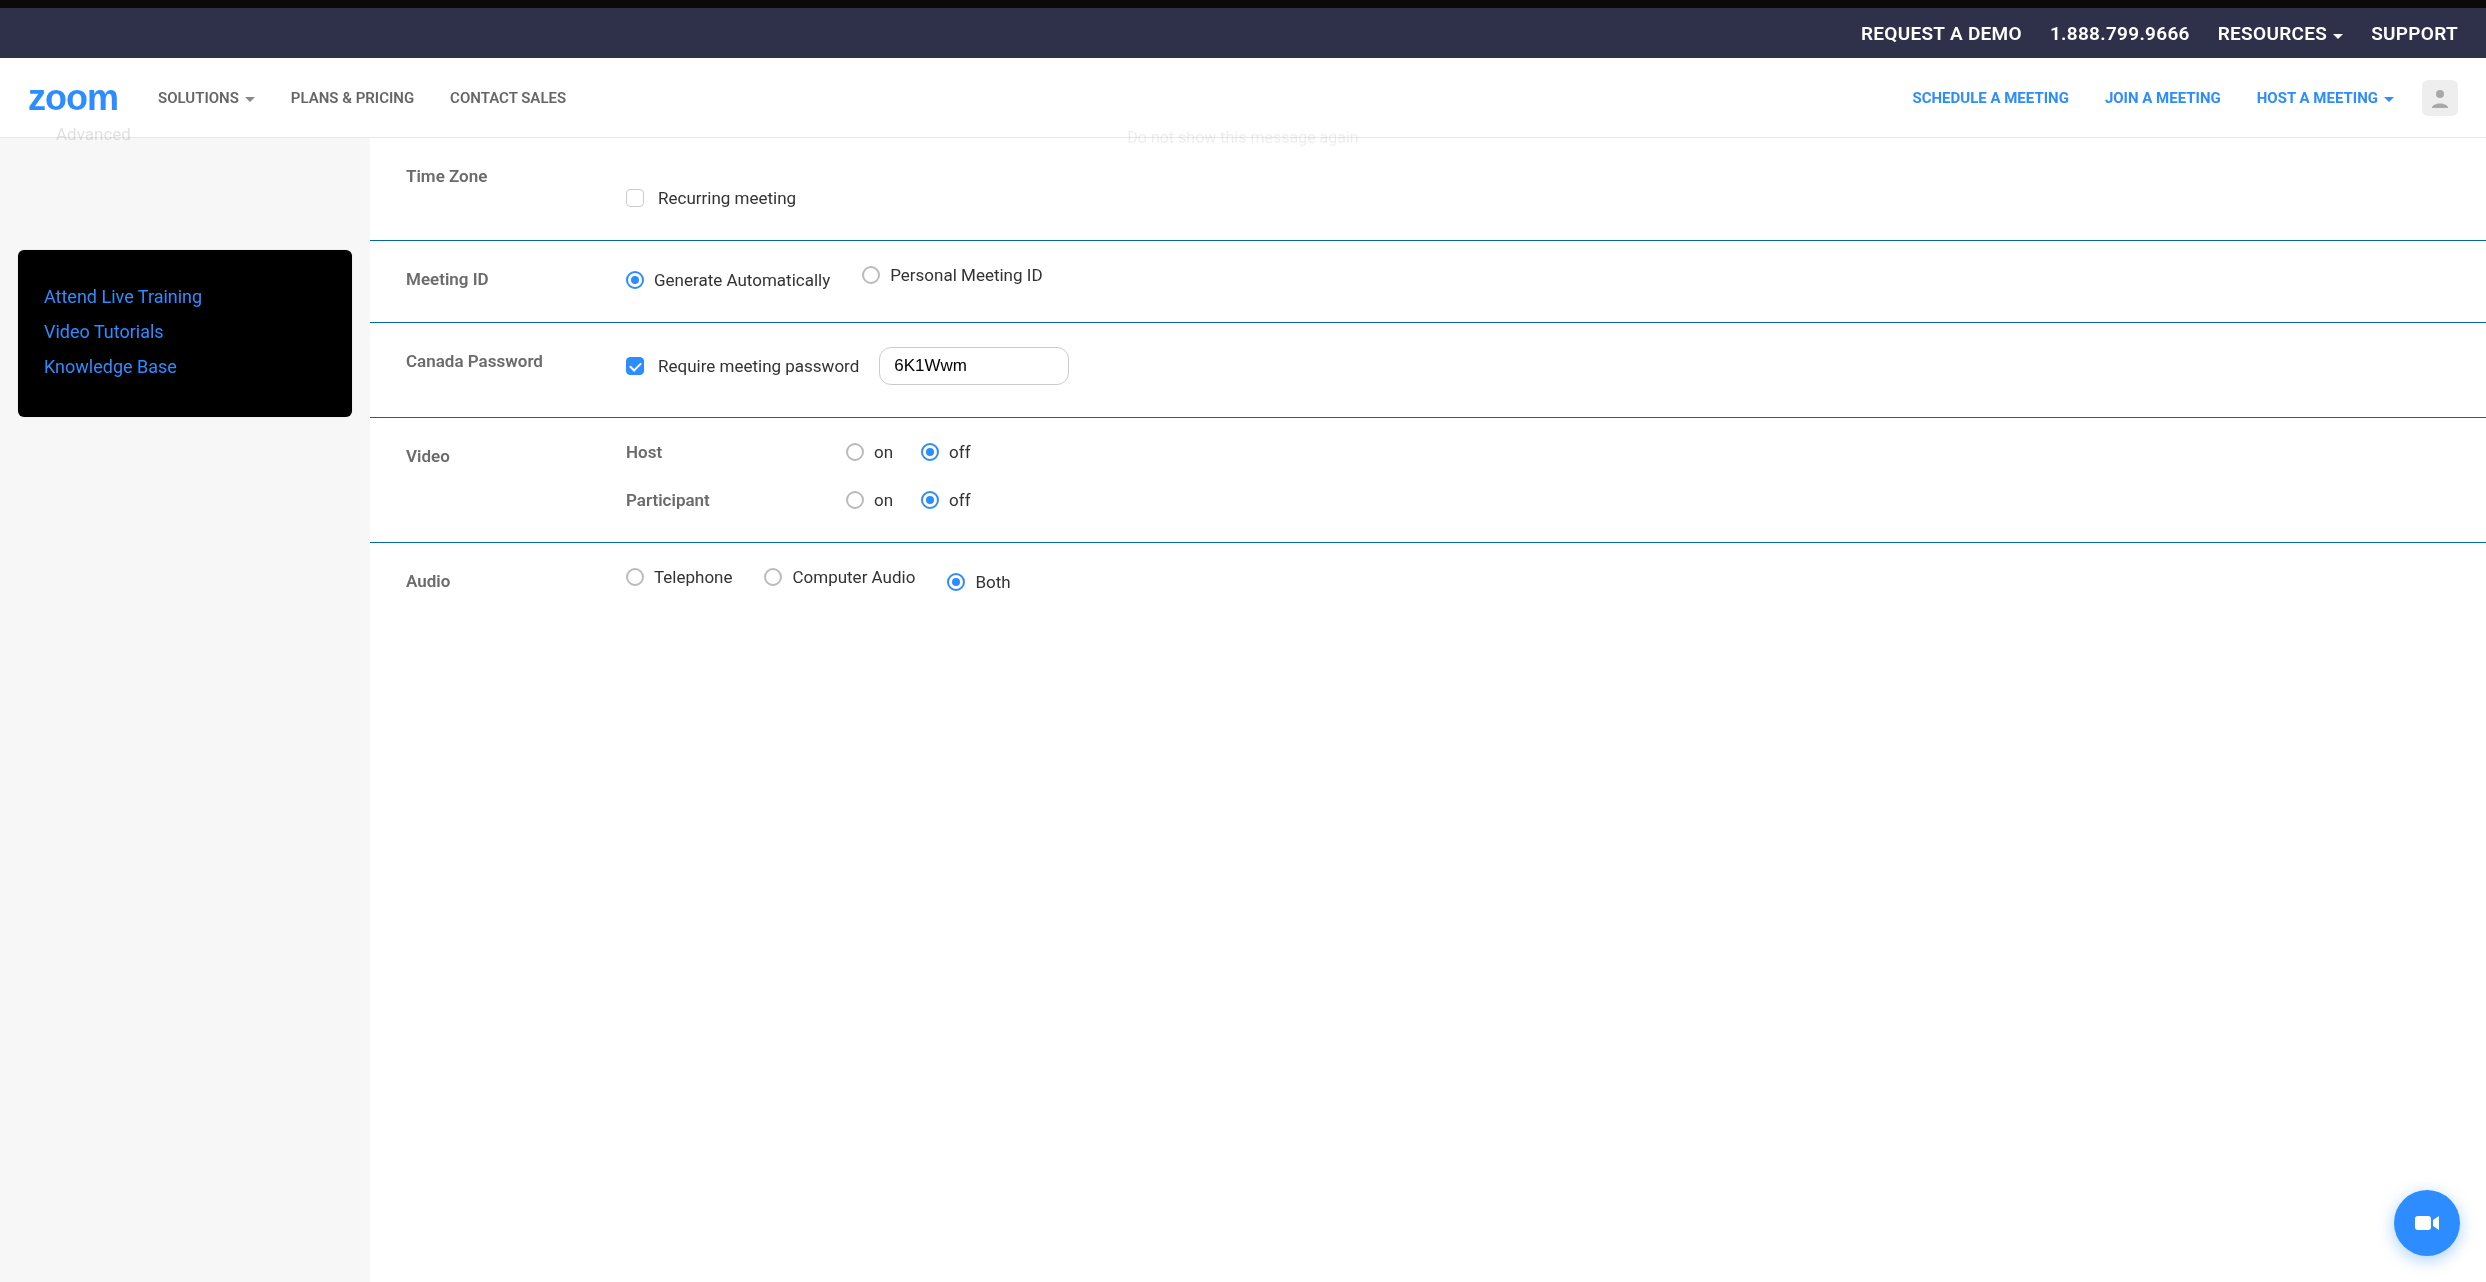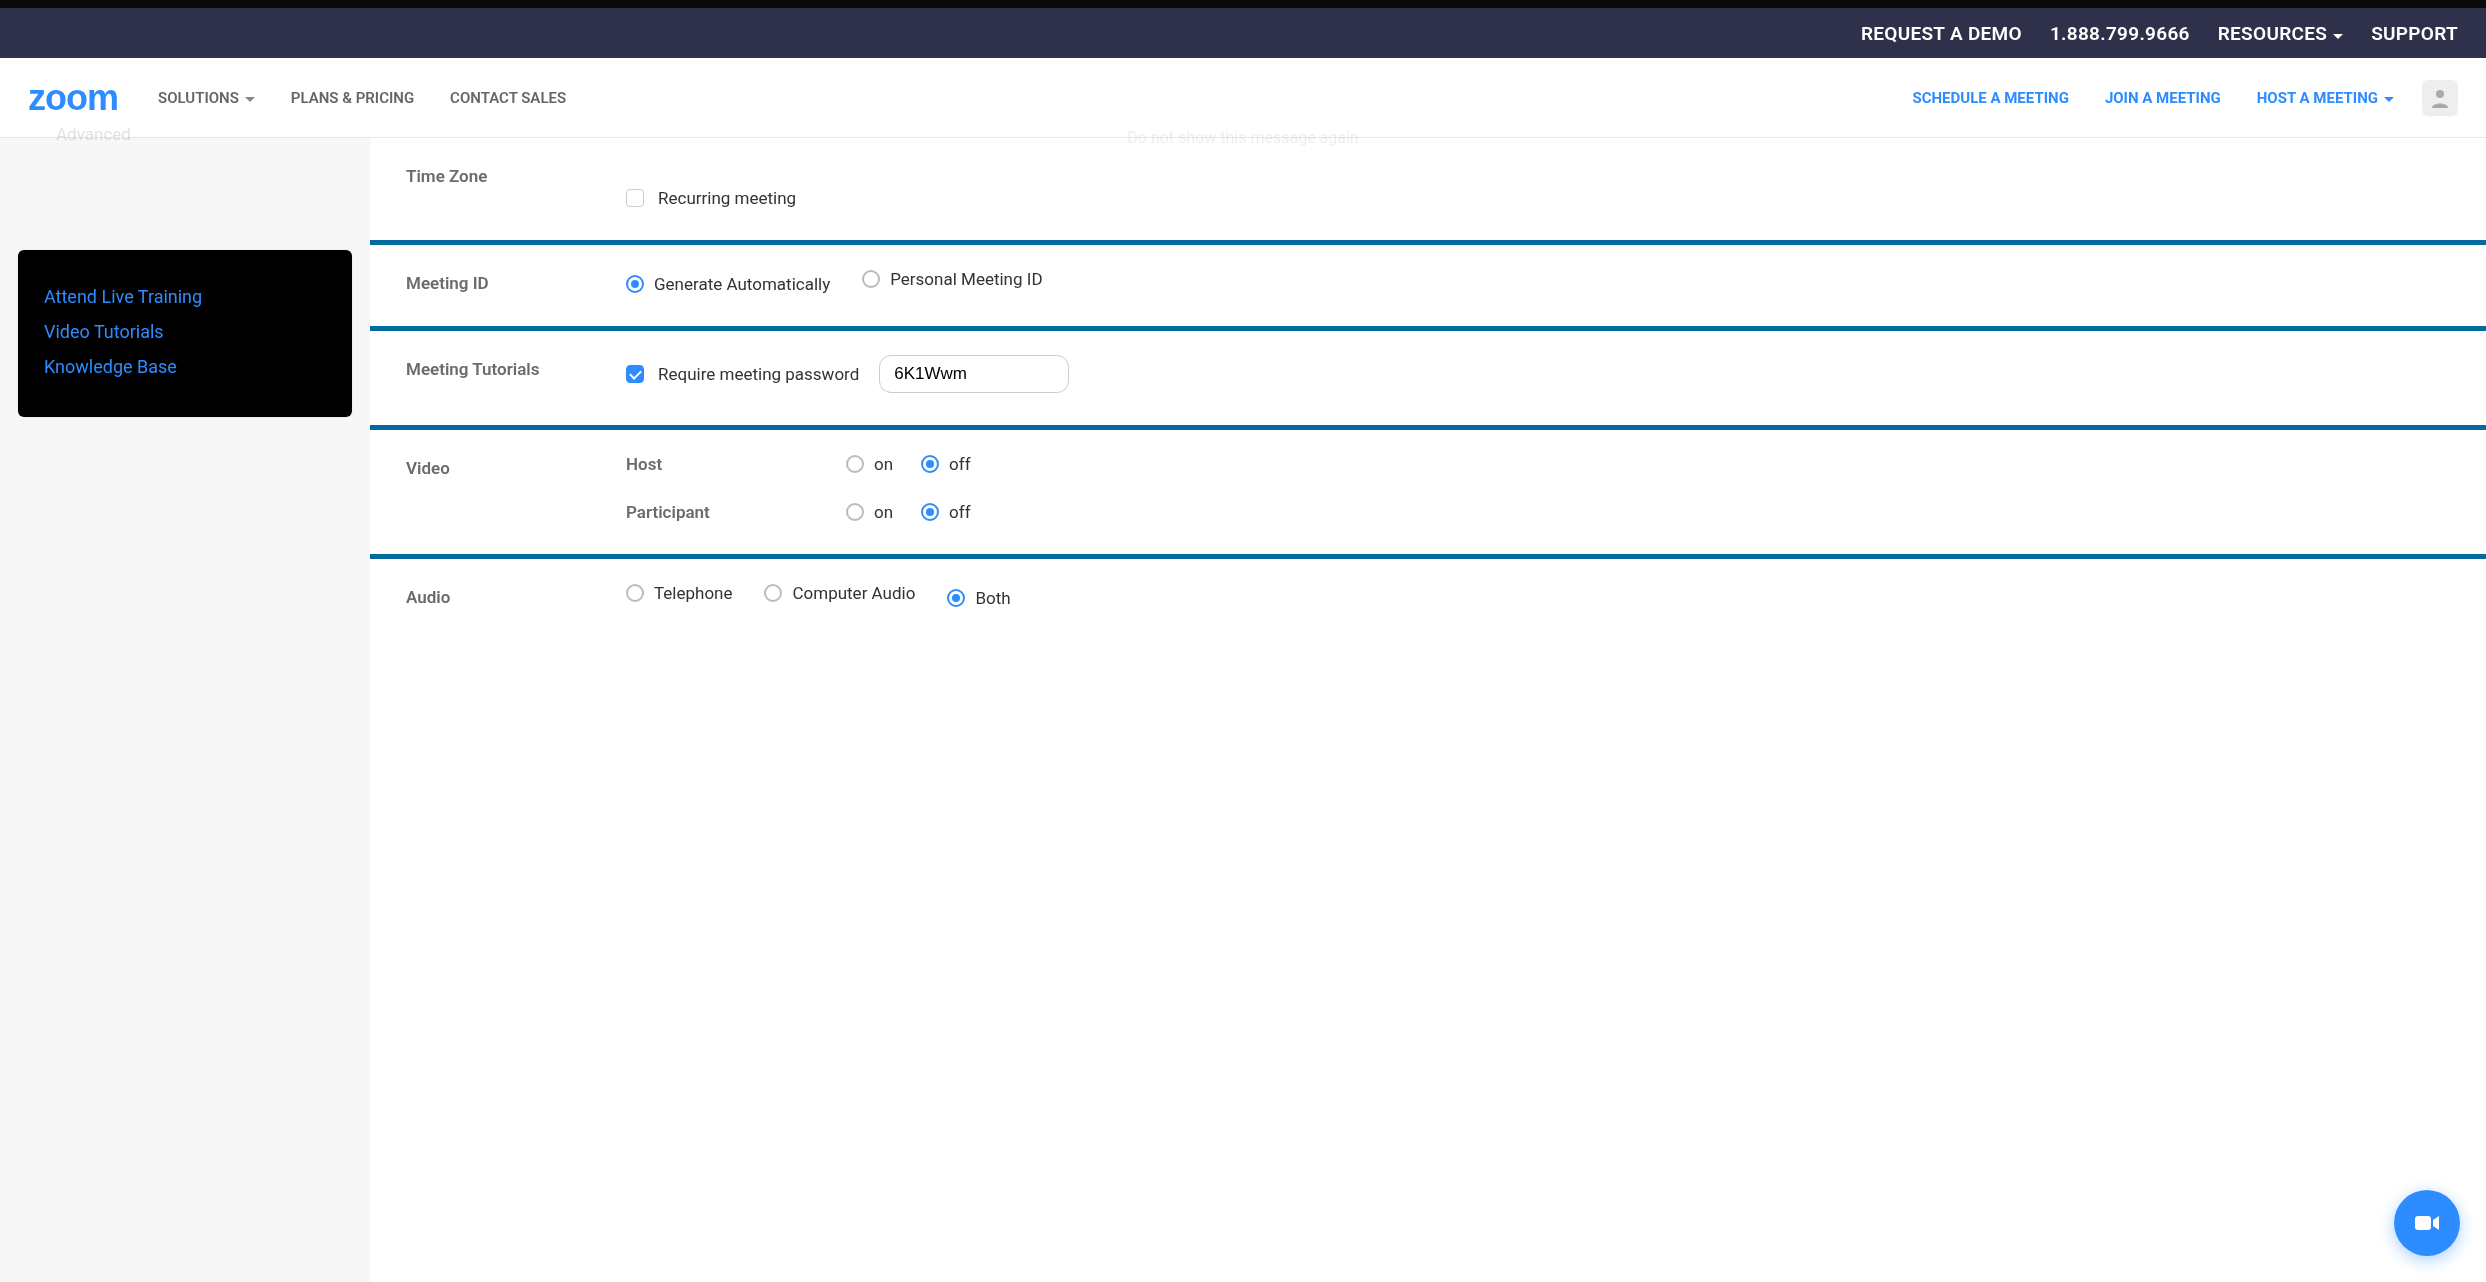--- a/index.html
+++ b/index.html
@@ -60,21 +60,21 @@
     pointer-events: none;
   }
 
   
   .layout { display: flex; min-height: calc(100vh - 138px); background: #f7f7f7; }
   .sidecol { width: 370px; padding: 22px 18px; }
   .sidebox { background: #000000; border-radius: 6px; padding: 22px 26px 26px; box-shadow: 0 0 0 1px rgba(0,0,0,0.03); margin-top: 90px;}
   .sidebox a { display: block; color: #2D8CFF; font-size: 18px; margin: 14px 0; text-decoration: none; cursor: pointer; }
 
   .main { flex: 1; background: #fff; border-top-left-radius: 0; }
-  .section { padding: 24px 36px 32px; border-bottom: 5px solid #0369a1; display: flex; }
+  .section { padding: 24px 36px 32px; border-bottom: 1px solid #0369a1; display: flex; }
   .section.no-border { border-bottom: none; }
   .label-col { width: 220px; flex-shrink: 0; color: #6b6b6b; font-weight: 600; font-size: 17px; padding-top: 4px;}
   .field-col { flex: 1; }
 
   .select-box {
     display: inline-flex; align-items: center; justify-content: space-between;
     border: 1px solid #ccc; border-radius: 10px;
     padding: 10px 16px; font-size: 17px; min-width: 390px;
     cursor: pointer; color: #333;
   }
@@ -195,21 +195,21 @@
           <span class="radio-label">Generate Automatically</span>
         </span>
         <span class="radio-row">
           <span class="radio"></span>
           <span class="radio-label">Personal Meeting ID</span>
         </span>
       </div>
     </div>
 
     <div class="section">
-      <div class="label-col">Meeting Tutorials</div>
+      <div class="label-col">Canada Password</div>
       <div class="field-col" style="display:flex;align-items:center;">
         <span class="chk checked"></span>
         <span class="opt-label" style="margin-left:0">Require meeting password</span>
         <input class="text-input" type="text" value="6K1Wwm" style="">
       </div>
     </div>
 
     <div class="section">
       <div class="label-col">Video</div>
       <div class="field-col">

